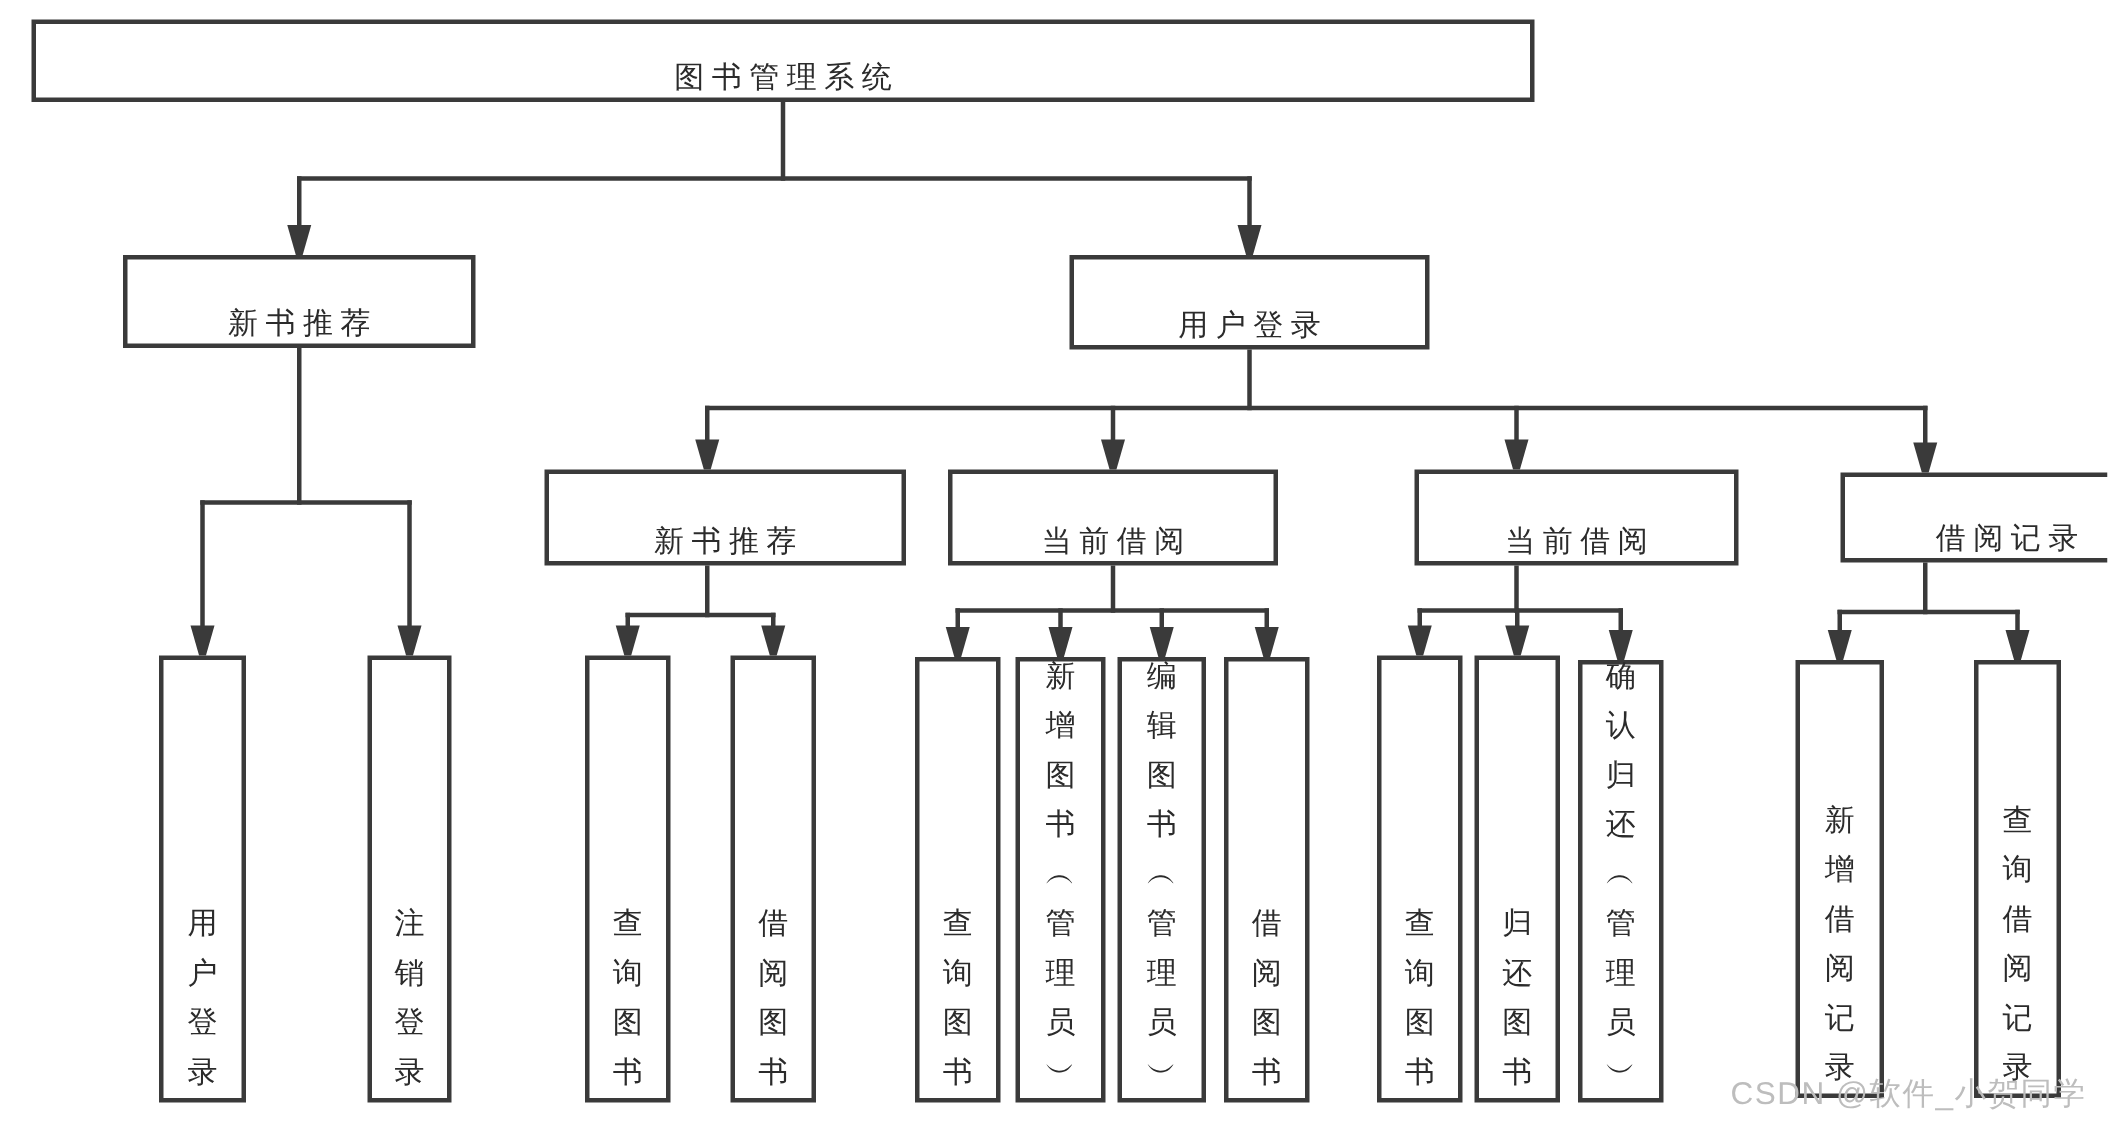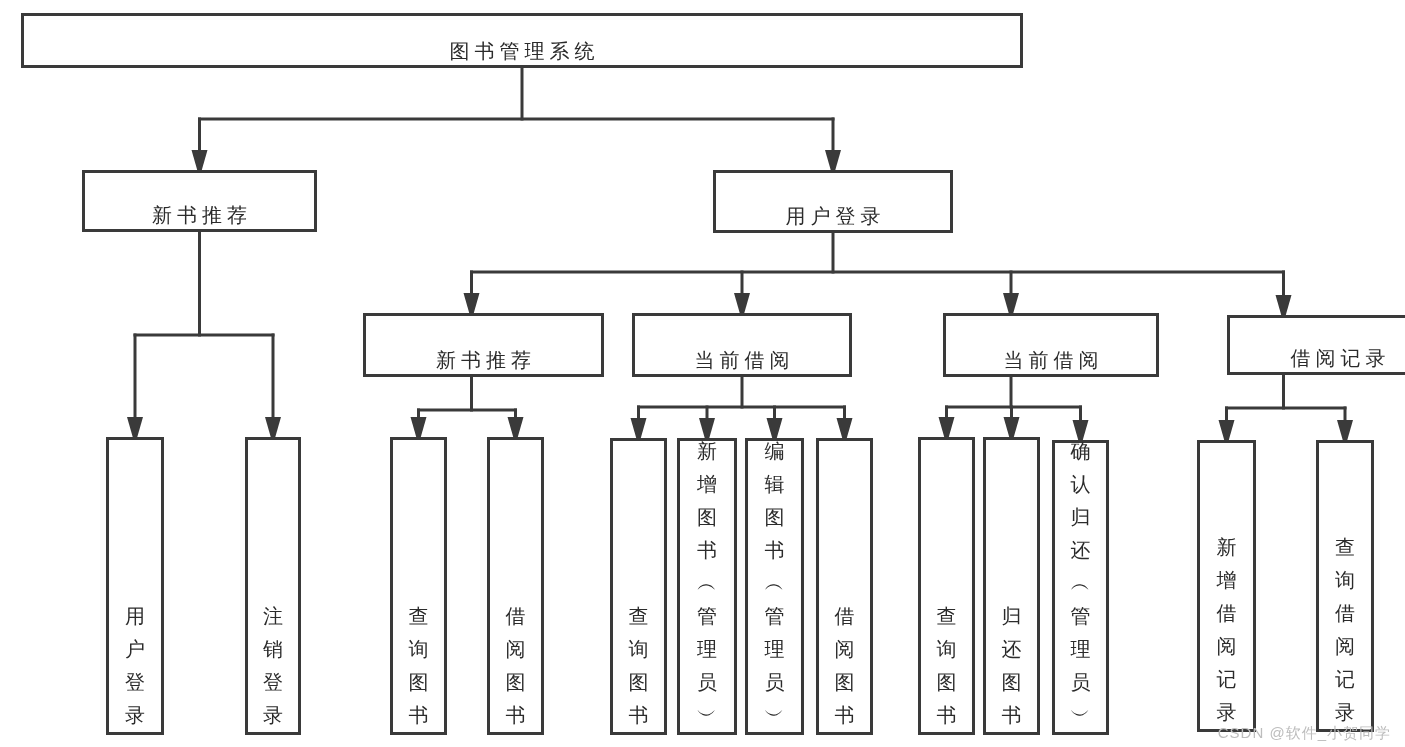--- a/index.html
+++ b/index.html
@@ -12,21 +12,21 @@
   }
   #connectors{position:absolute; left:0; top:0; width:1405px; height:747px;}
   .node{
     position:absolute; background:var(--boxbg); border:3px solid var(--border);
     box-sizing:border-box; display:flex; align-items:flex-end; justify-content:center;
   }
   .node .lbl{color:var(--text);}
   .node.h .lbl{font-size:20px; letter-spacing:5px; margin-right:-5px; white-space:nowrap;}
   .node.v .lbl{font-size:20px; line-height:33px; white-space:pre-line; text-align:center;}
   #watermark{
-    position:absolute; right:14px; bottom:4px; font-size:15px; letter-spacing:1px;
+    position:absolute; right:14px; bottom:4px; font-size:21px; letter-spacing:1px;
     color:var(--wm); white-space:nowrap;
   }
 </style>
 </head>
 <body>
 
 <div id="canvas">
   <svg id="connectors" xmlns="http://www.w3.org/2000/svg">
       <line x1="522" y1="68" x2="522" y2="119" stroke="#3a3a3a" stroke-width="3" stroke-linecap="square"></line>
       <line x1="199.5" y1="119" x2="833" y2="119" stroke="#3a3a3a" stroke-width="3" stroke-linecap="square"></line>

